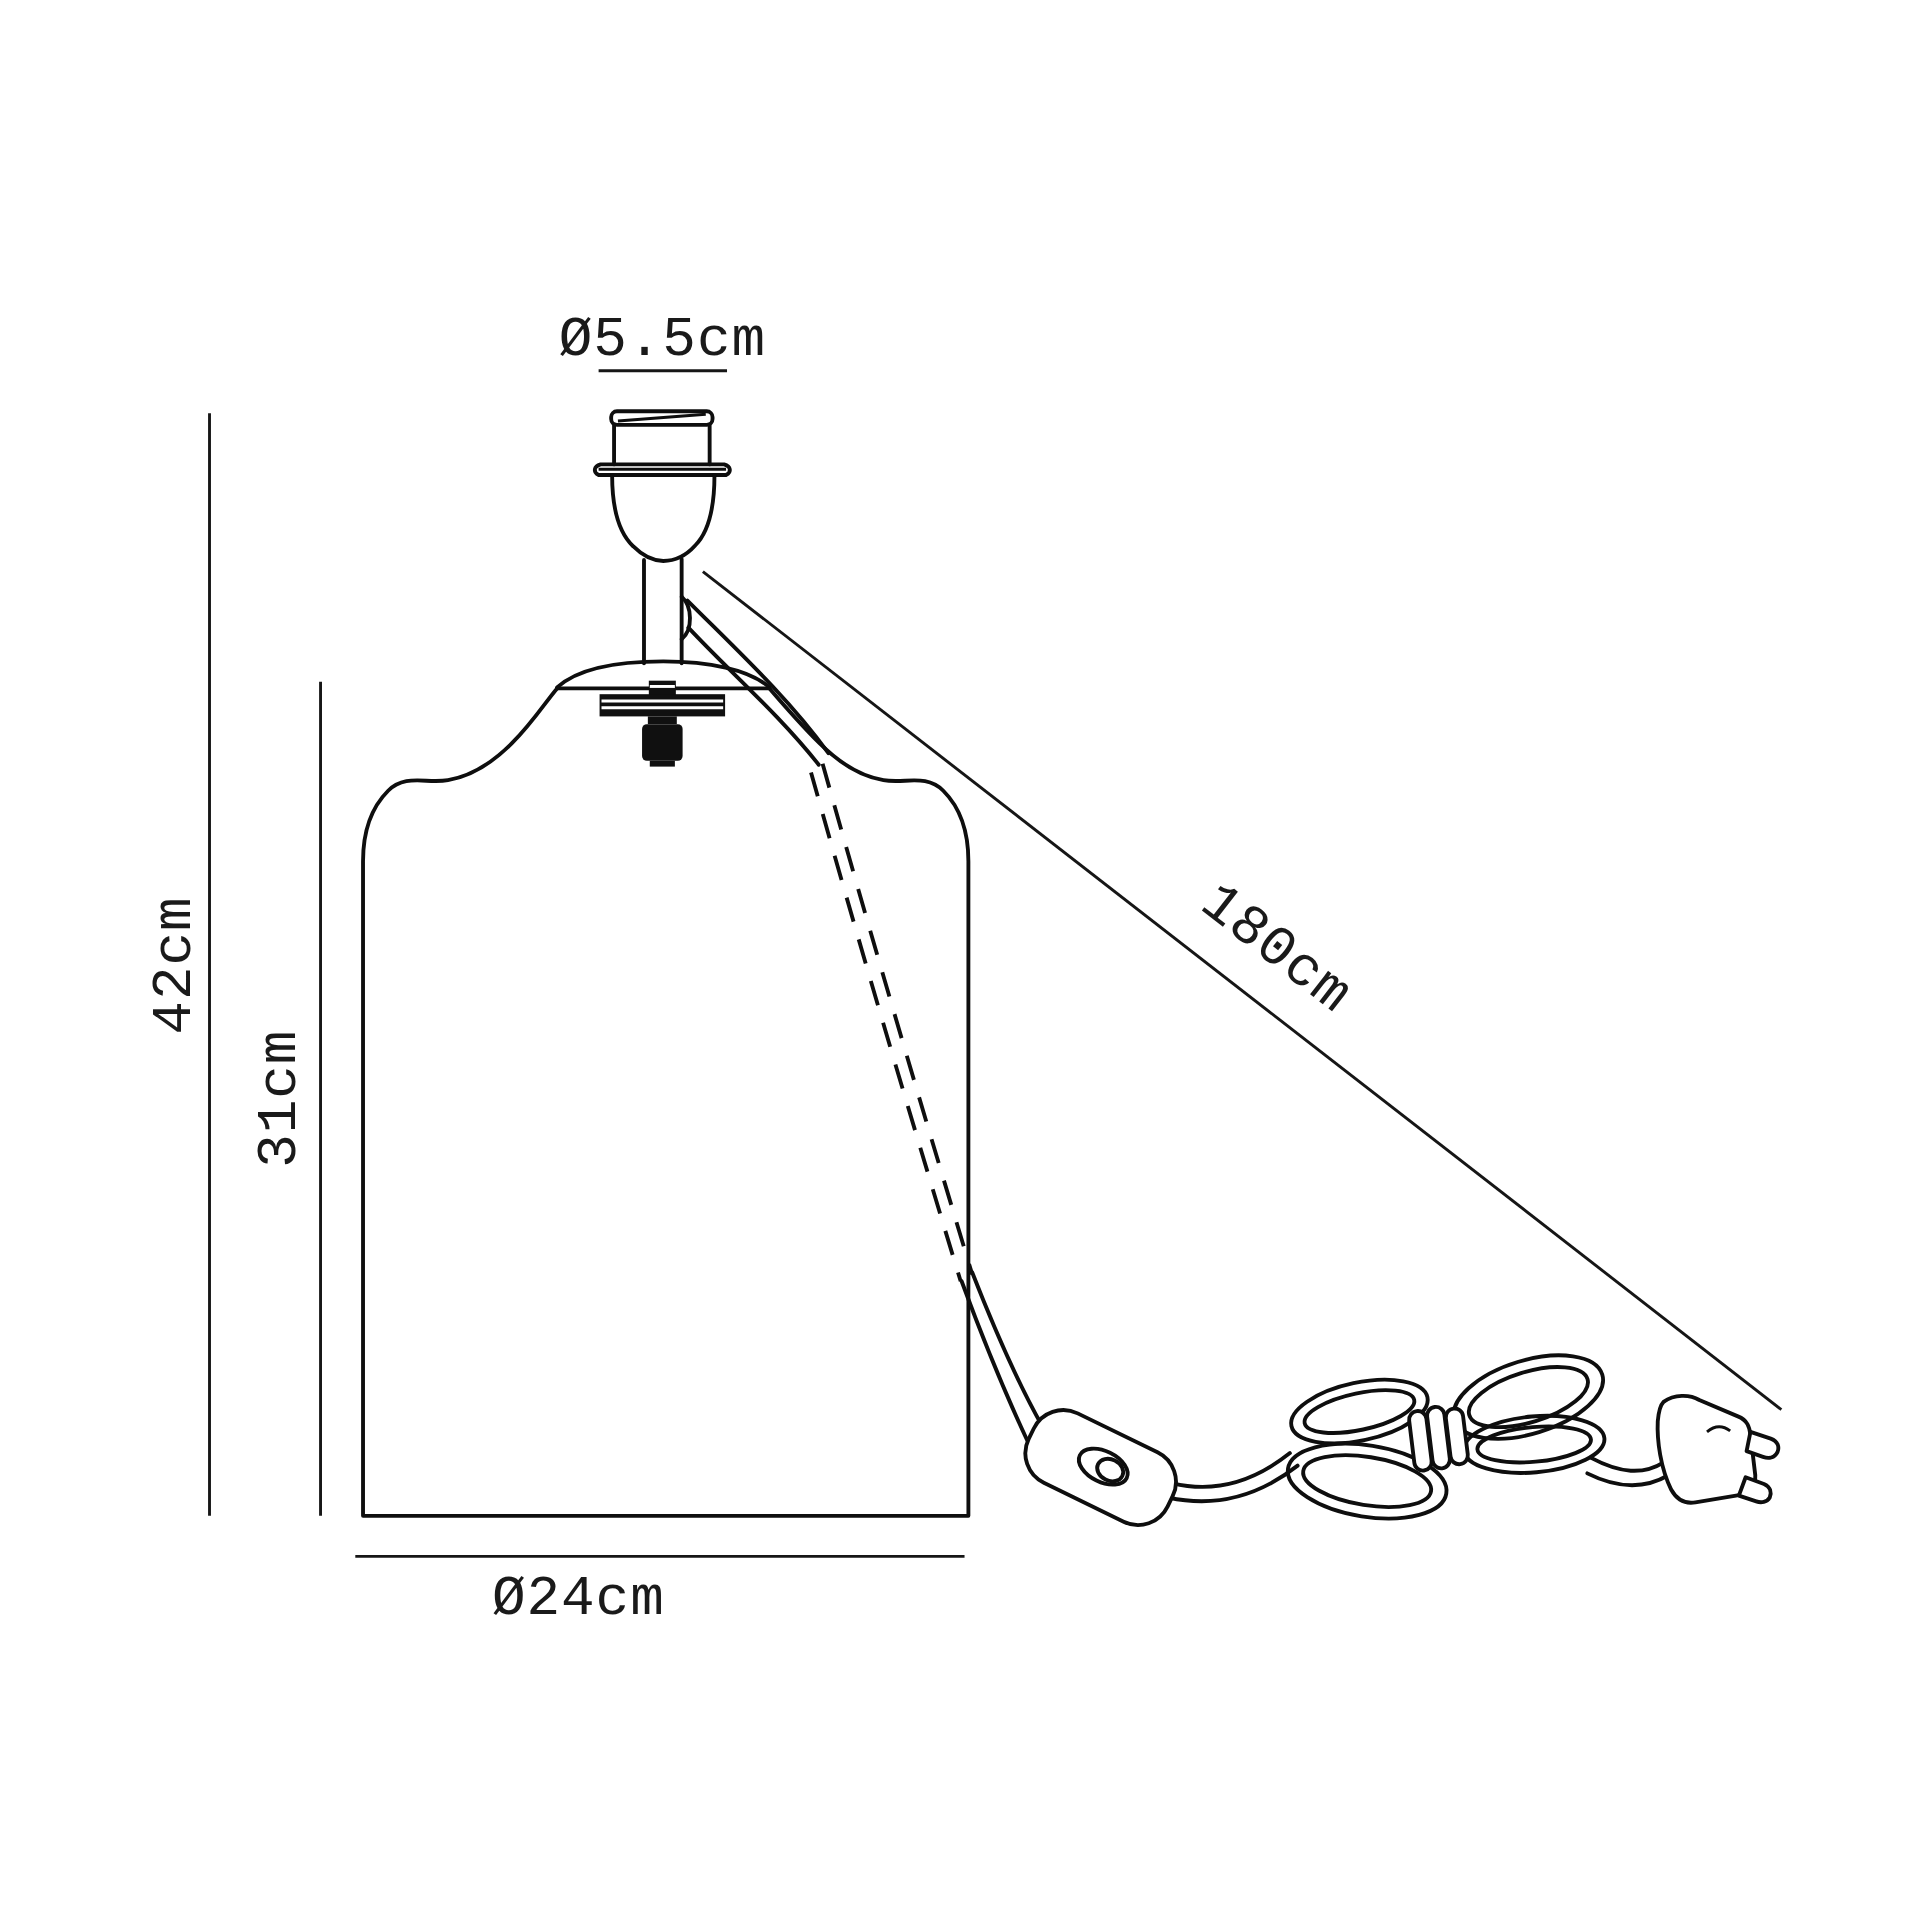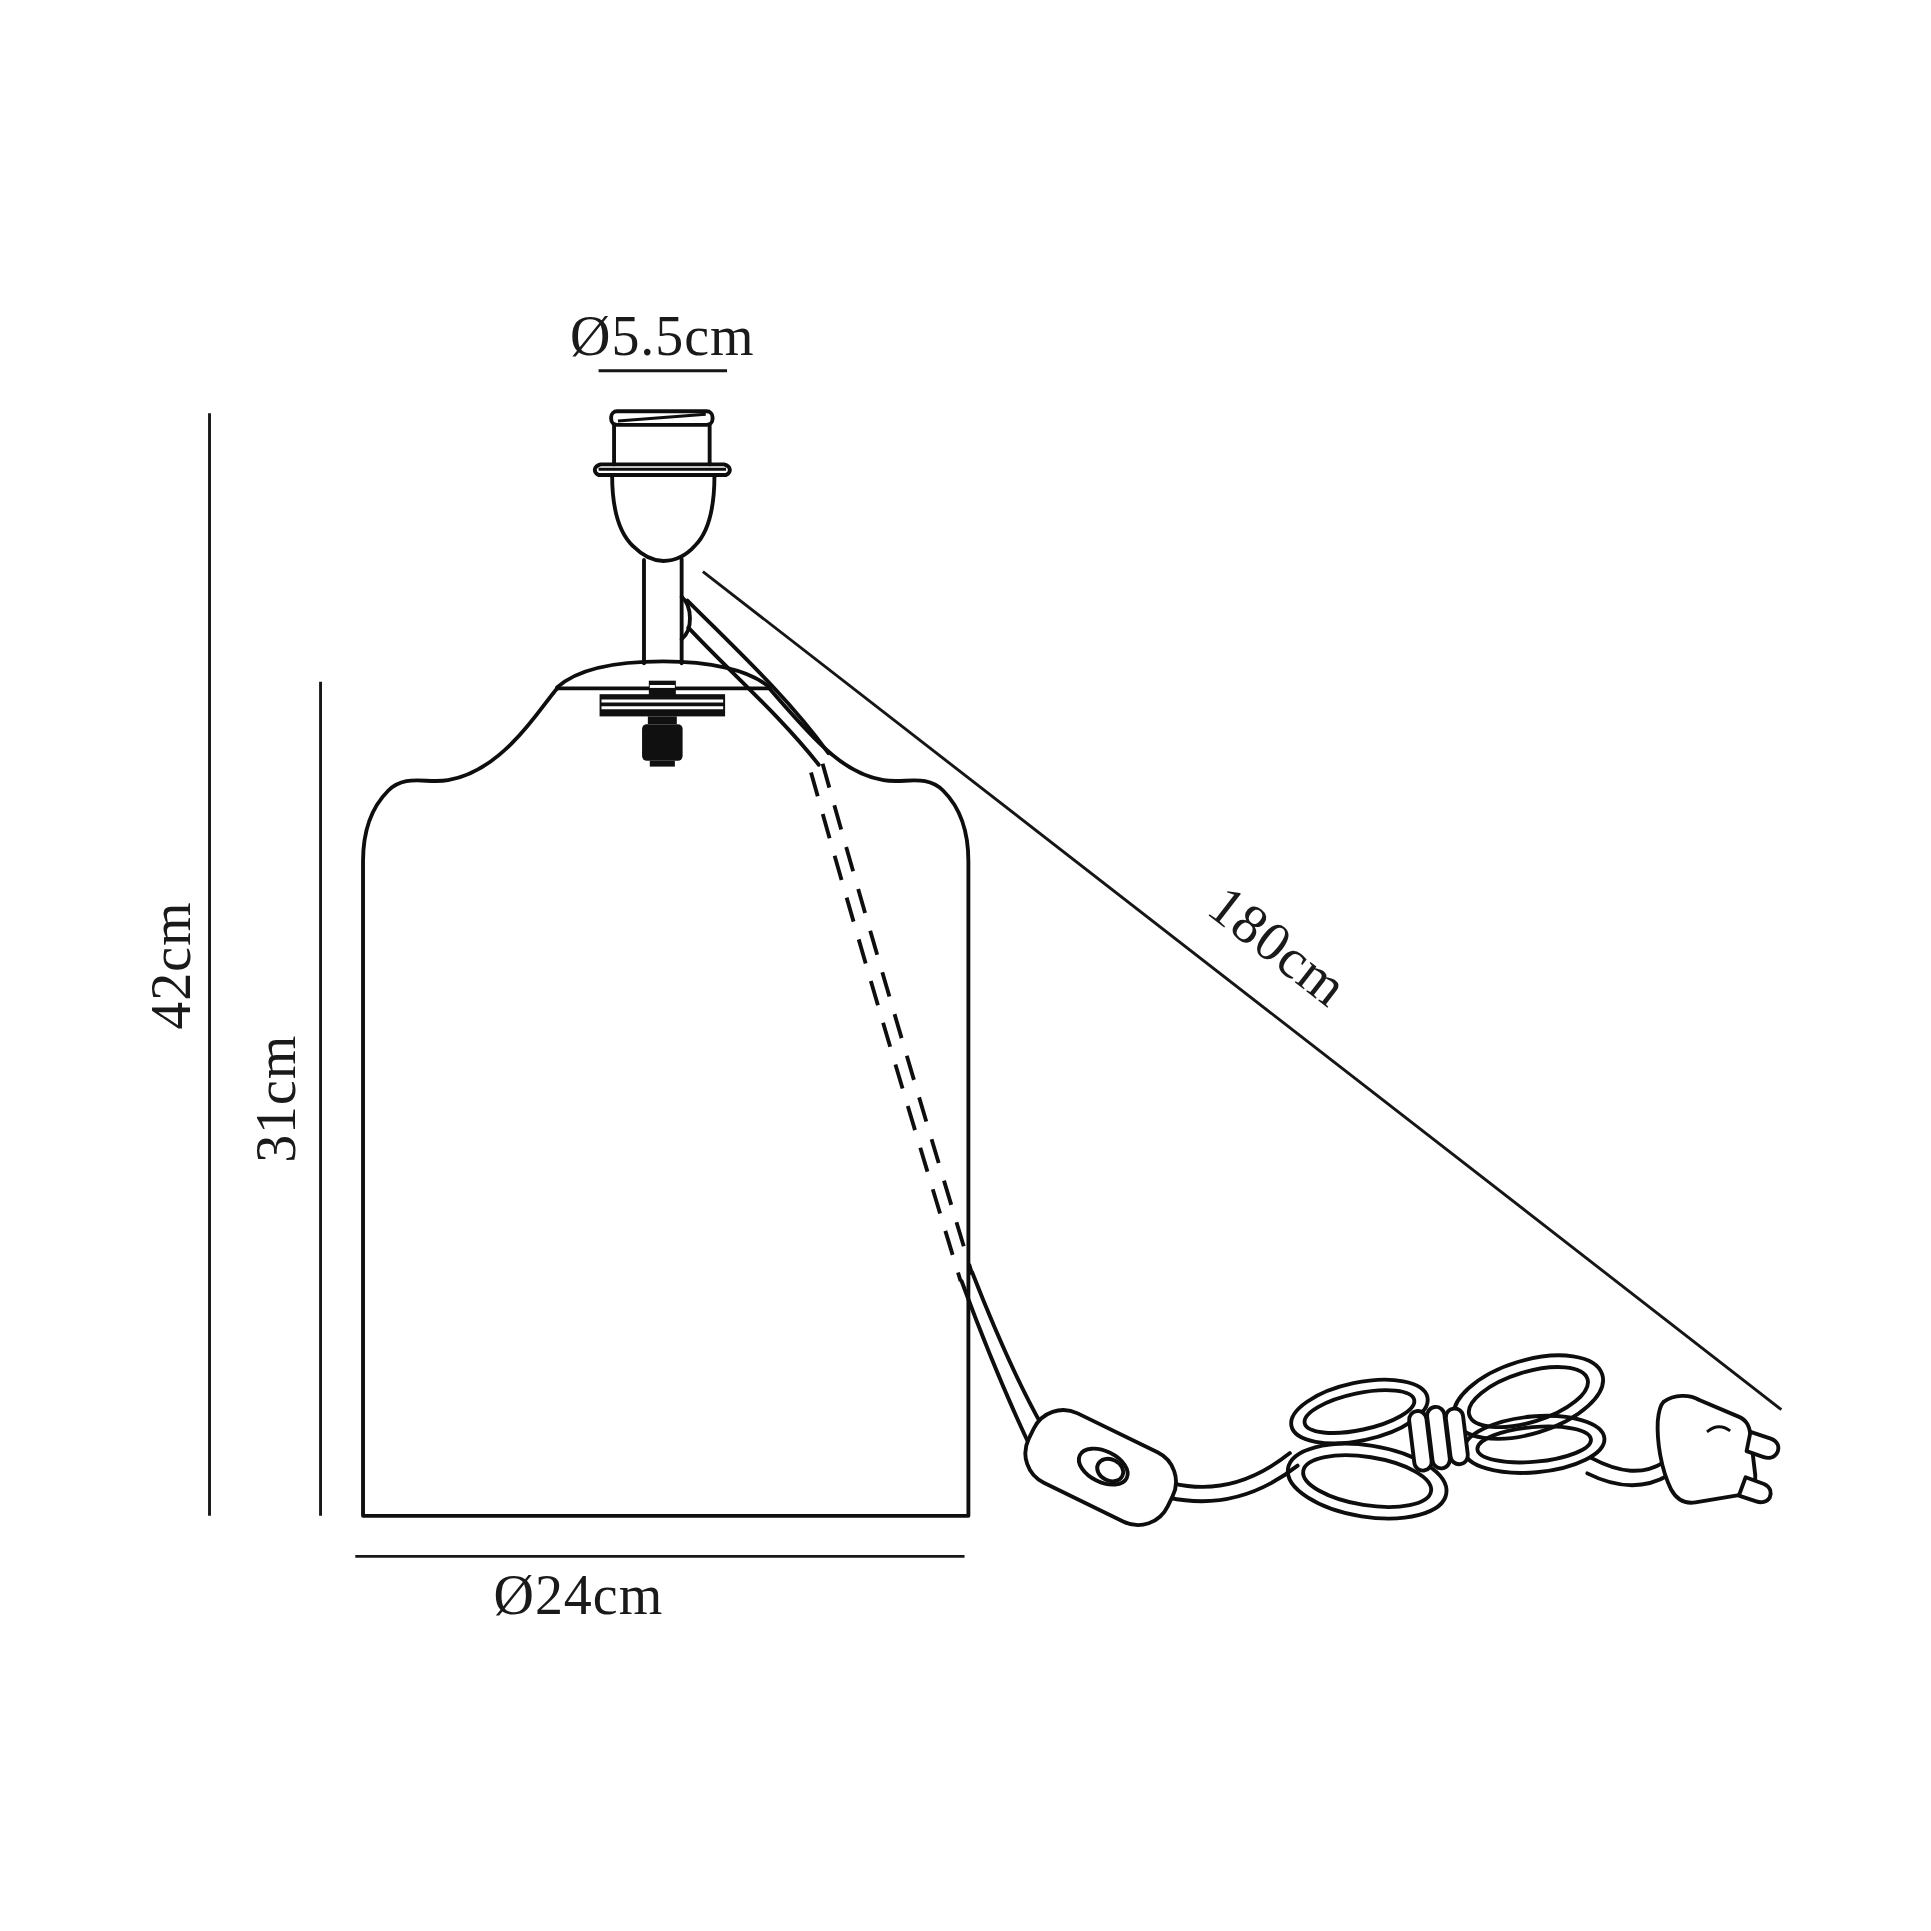--- a/index.html
+++ b/index.html
@@ -5,21 +5,21 @@
   html, body {
     margin: 0;
     padding: 0;
     background: #ffffff;
   }
   .stage {
     position: relative;
     width: 1642px;
     height: 1931px;
     background: #ffffff;
-    font-family: Liberation Serif, serif;
+    font-family: Liberation Mono, monospace;
   }
   svg { display: block; }
   .outline {
     fill: none;
     stroke: #0e0e0e;
     stroke-width: 4;
     stroke-linecap: round;
     stroke-linejoin: round;
   }
   .thin {

